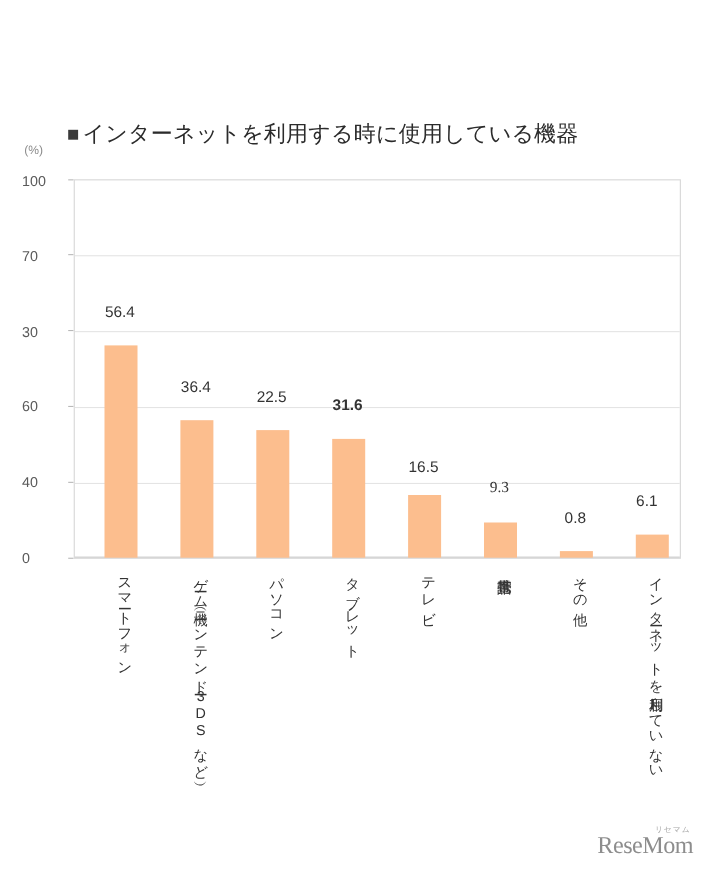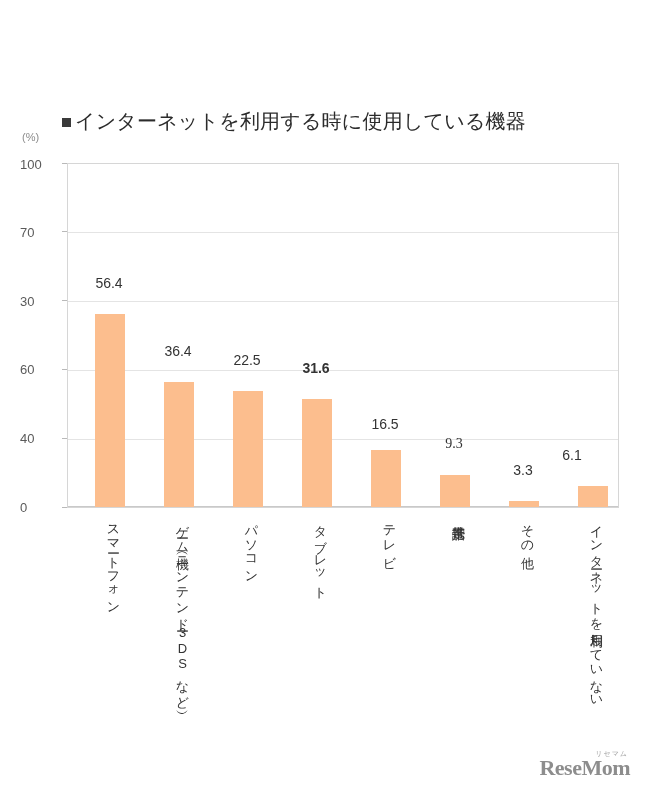--- a/index.html
+++ b/index.html
@@ -123,21 +123,21 @@
     white-space: nowrap;
     letter-spacing: 0.5px;
   }
 
   
   .watermark {
     position: absolute;
     right: 24px;
     bottom: 18px;
     font-size: 22px;
-    font-weight: bold;
+    font-weight: normal;
     color: #8d8d8d;
     letter-spacing: -0.5px;
     font-family: "Liberation Serif", serif;
   }
   .watermark-sub {
     position: absolute;
     right: 26px;
     bottom: 40px;
     font-size: 7px;
     color: #a5a5a5;
@@ -185,22 +185,22 @@
     <div class="bar" style="left:441px; height:6.2px;"></div>
     <div class="bar" style="left:510px; height:20.9px;"></div>
   </div>
 
   <div class="bar-value" style="left:69px;  top:275px;">56.4</div>
   <div class="bar-value" style="left:138px; top:343px;text-align:center;">36.4</div>
   <div class="bar-value" style="left:207px; top:352px;">22.5</div>
   <div class="bar-value" style="left:276px; top:360px;font-weight:bold;">31.6</div>
   <div class="bar-value" style="left:345px; top:416px;">16.5</div>
   <div class="bar-value" style="left:414px; top:436px;font-family:Liberation Serif, serif;">9.3</div>
-  <div class="bar-value" style="left:483px; top:462px;">3.3</div>
-  <div class="bar-value" style="left:532px; top:447px;">6.1</div>
+  <div class="bar-value" style="left:483px; top:462px;">0.8</div>
+  <div class="bar-value" style="left:548px; top:447px;">6.1</div>
 
   <div class="cat-label" style="left:98px;">スマートフォン</div>
   <div class="cat-label" style="left:167px;">ゲーム機（ニンテンドー3DSなど）</div>
   <div class="cat-label" style="left:236px;">パソコン</div>
   <div class="cat-label" style="left:305px;">タブレット</div>
   <div class="cat-label" style="left:374px;">テレビ</div>
   <div class="cat-label" style="left:443px;">携帯電話</div>
   <div class="cat-label" style="left:512px;">その他</div>
   <div class="cat-label" style="left:581px;">インターネットを利用していない</div>
 

